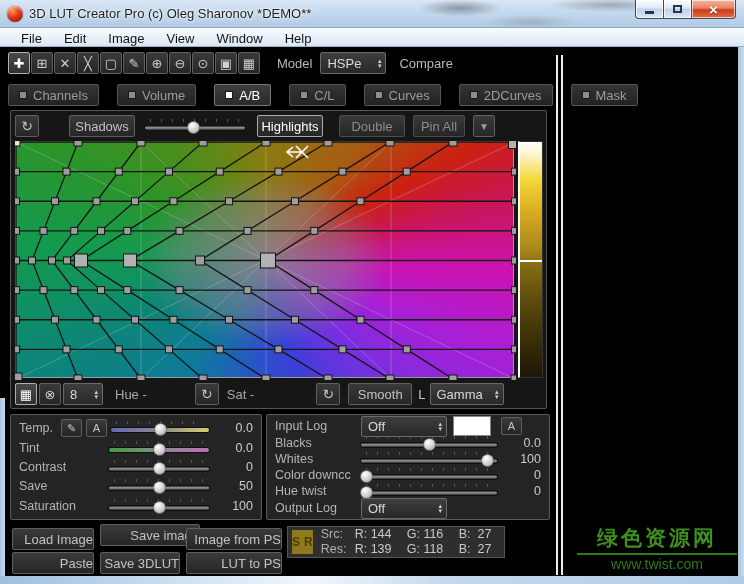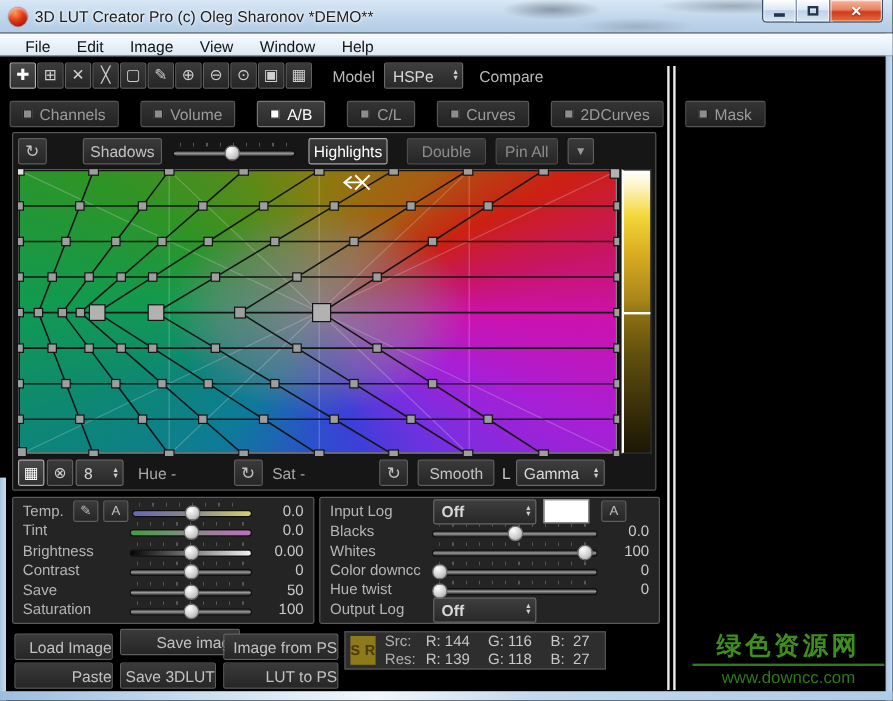--- a/index.html
+++ b/index.html
@@ -95,21 +95,21 @@
 
   .adjbox{position:absolute;background:#242424;border:1px solid #5a5a5a;border-radius:2px;
     display:flex;flex-direction:column;justify-content:space-evenly;padding:2px 0;}
   .adjrow{display:flex;align-items:center;height:16px;padding:0 8px;font-size:12.5px;color:#b5b5b5;gap:4px;}
   .adjrow .lbl{width:86px;white-space:nowrap;}
   .adjrow .lbl.narrow{width:38px;}
   .adjrow .lblr{width:82px;white-space:nowrap;}
   .adjrow .val{width:40px;text-align:right;color:#cccccc;}
   .minibtn{width:21px;height:18px;font-size:11px;}
   .swatch-w{width:38px;height:20px;background:#fff;border:1px solid #888;margin-left:2px;}
-  .logdd{width:86px;height:21px;font-weight:bold;}
+  .logdd{width:86px;height:21px;}
 
   
   .bbtn{position:absolute;height:22px;justify-content:flex-end;}
   .statusbox{position:absolute;left:287px;top:526px;width:218px;height:32px;background:#2e2e2e;
     border:1px solid #555;display:flex;align-items:center;padding:0 4px;gap:8px;}
   .sr{width:25px;height:24px;display:flex;align-items:center;justify-content:center;gap:4px;
     font-size:12px;font-weight:bold;color:#4a3c08;}
   .statcol{display:flex;flex-direction:column;font-size:12.5px;color:#c9c9c9;line-height:15px;}
   .statrow{display:flex;}
   .statrow .sl{width:34px;color:#b0b0b0;}
@@ -438,29 +438,20 @@
       <div class="adjrow">
         <span class="lbl">Tint</span>
         <div class="slider">
           <div class="ticks"></div>
           <div class="track tint"></div>
           <div class="thumb" style="left: 50%;"></div>
         </div>
         <span class="val">0.0</span>
       </div>
       <div class="adjrow">
-        <span class="lbl">Brightness</span>
-        <div class="slider">
-          <div class="ticks"></div>
-          <div class="track brightness"></div>
-          <div class="thumb" style="left: 50%;"></div>
-        </div>
-        <span class="val">0.00</span>
-      </div>
-      <div class="adjrow">
         <span class="lbl">Contrast</span>
         <div class="slider">
           <div class="ticks"></div>
           <div class="track "></div>
           <div class="thumb" style="left: 50%;"></div>
         </div>
         <span class="val">0</span>
       </div>
       <div class="adjrow">
         <span class="lbl">Save</span>
@@ -587,17 +578,17 @@
         <span class="sv3"><span>B:</span>&nbsp; <span>27</span></span>
       </div>
     </div>
   </div>
 
   <div class="vline" style="left:556px;top:55px;height:520px;"></div>
   <div class="vline" style="left:561px;top:55px;height:520px;"></div>
 
   <div class="watermark">
     <div class="wm1" id="wm1" style="color: rgb(63, 143, 31);">绿色资源网</div>
-    <div class="wm2" id="wm2" style="color: rgb(47, 122, 26); border-top-color: rgb(47, 122, 26);">www.downcc.com</div>
+    <div class="wm2" id="wm2" style="color: rgb(47, 122, 26); border-top-color: rgb(47, 122, 26);">www.twist.com</div>
   </div>
 
   <div class="bottomstrip"></div>
 </div>
 
 </body></html>

